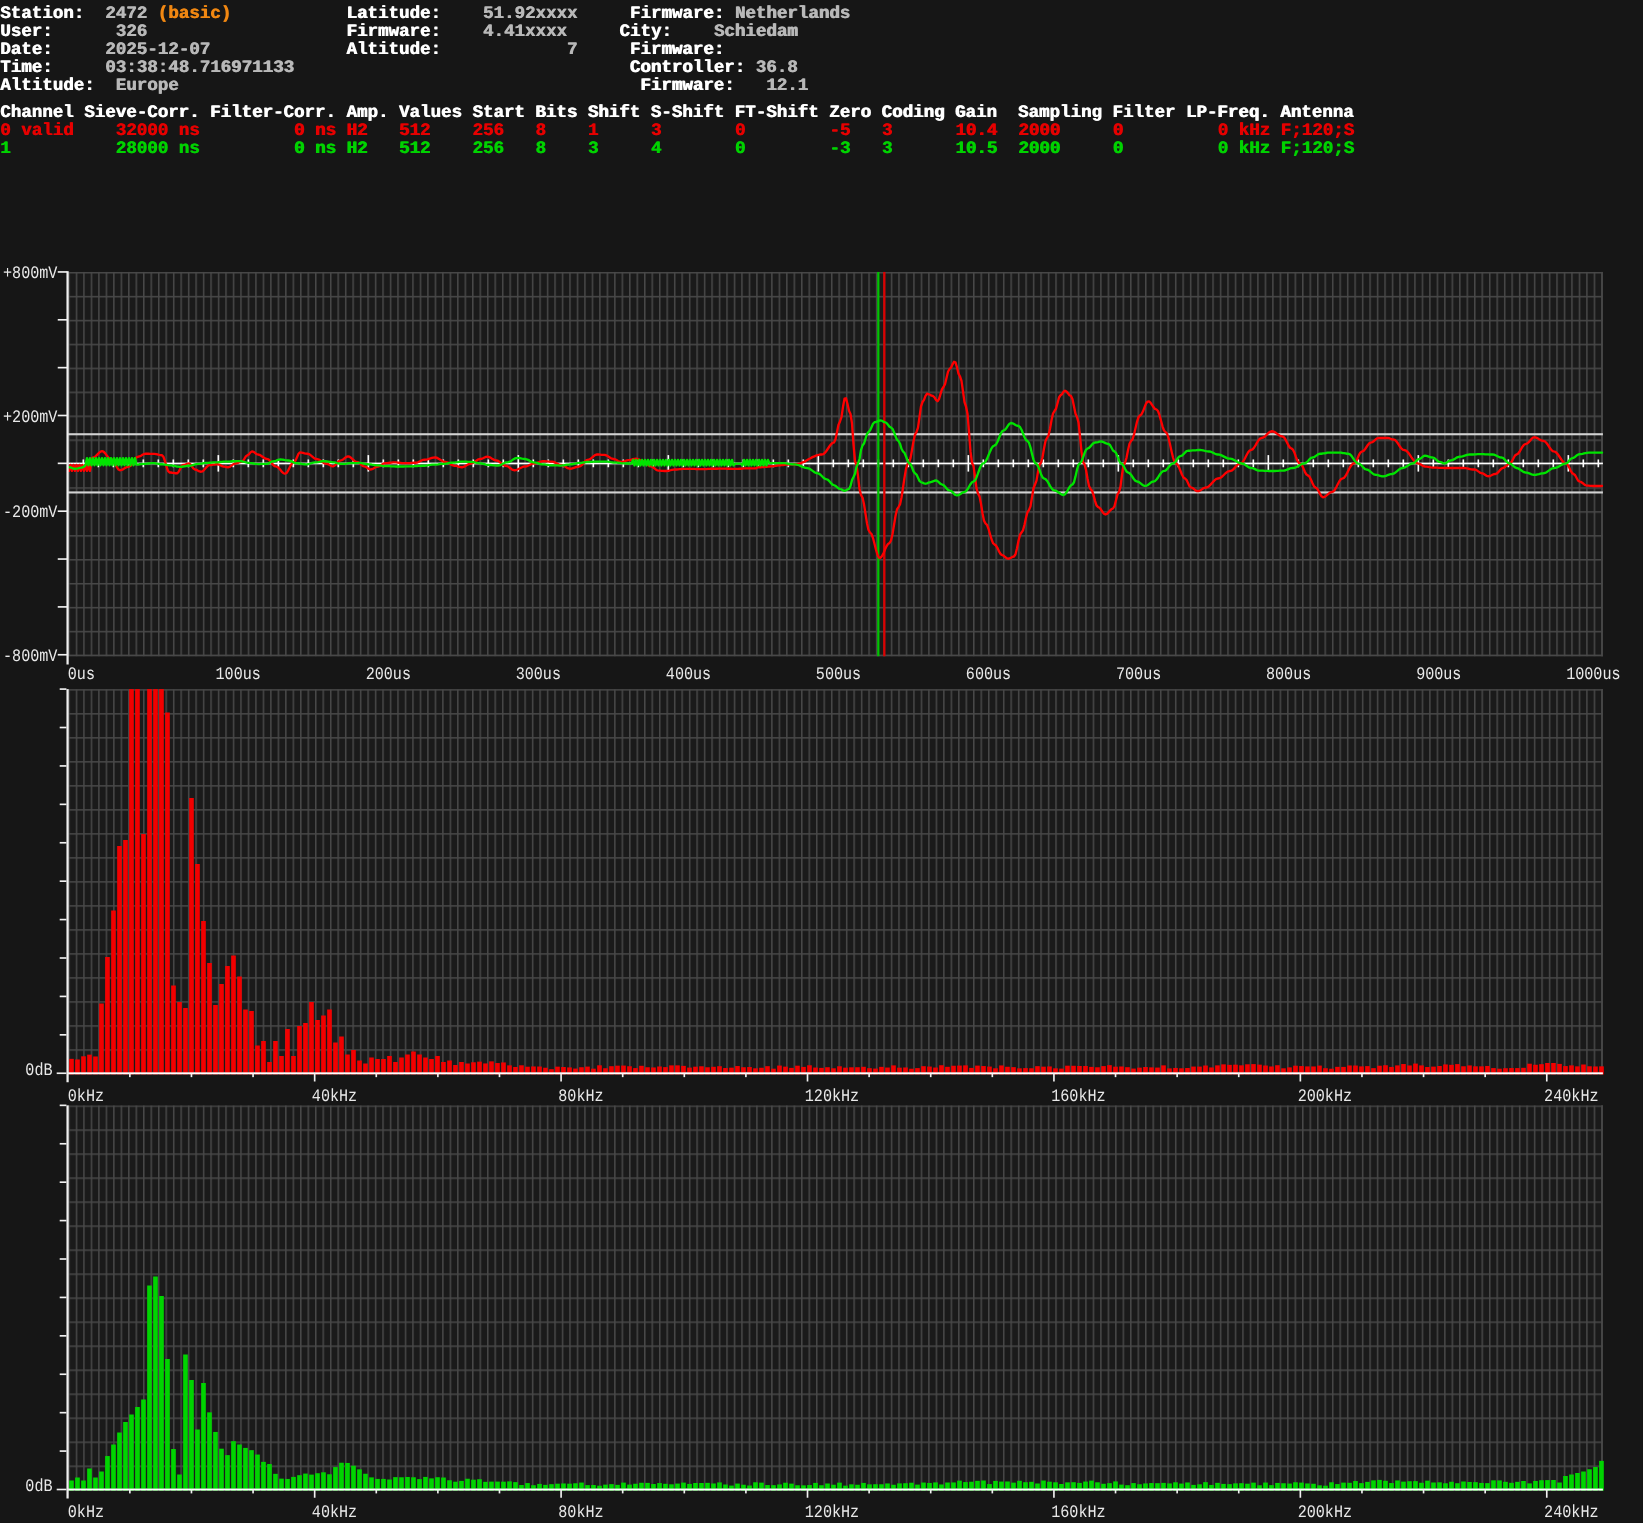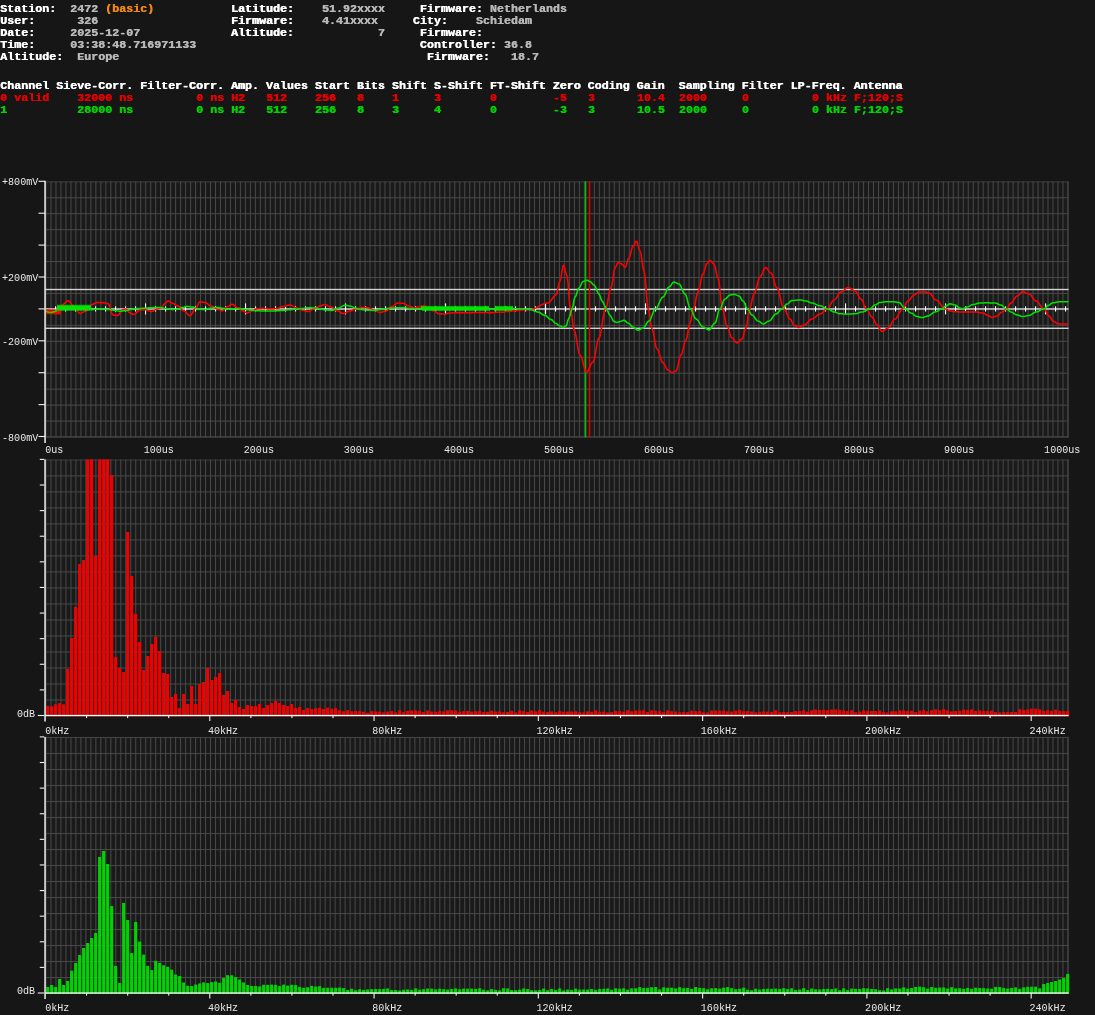--- a/index.html
+++ b/index.html
@@ -1,19 +1,19 @@
 <!DOCTYPE html>
 <html><head><meta charset="utf-8"><style>
 html,body{margin:0;padding:0;background:#161616;width:1095px;height:1015px;overflow:hidden}
 #wrap{position:relative;width:1095px;height:1015px;background:#161616;font-family:"Liberation Mono",monospace}
 svg{position:absolute;left:0;top:0}
 svg text{font-family:"Liberation Mono",monospace}
 pre{position:absolute;margin:0;font:bold 11.667px/12.2px "Liberation Mono",monospace;letter-spacing:0px;color:#fff;text-shadow:0.55px 0 0 currentColor}
 #hdr{left:0;top:2.5px}
-#tbl{left:0;top:80px}
+#tbl{left:0;top:69px}
 .w{color:#ffffff} .g{color:#b8b8b8} .o{color:#f08712} .r{color:#e60000} .gr{color:#00d200}
 </style></head><body>
 <div id="wrap">
 <svg width="1095" height="1015" viewBox="0 0 1095 1015">
       <rect width="1095" height="1015" fill="#161616"></rect>
       <defs></defs>
       <pattern id="g1" patternUnits="userSpaceOnUse" x="45.5" y="181.3" width="4.985" height="15.95">
         <rect width="4.985" height="15.95" fill="#1a1a1a"></rect>
         <rect width="1" height="15.95" fill="#484848"></rect>
         <rect width="4.985" height="1" fill="#484848"></rect>
@@ -771,16 +771,16 @@
       <text x="372.2" y="1011.2" font-size="11.7" textLength="30.2" lengthAdjust="spacingAndGlyphs" fill="#e8e8e8">80kHz</text>
       <text x="536.5" y="1011.2" font-size="11.7" textLength="36.3" lengthAdjust="spacingAndGlyphs" fill="#e8e8e8">120kHz</text>
       <text x="700.8" y="1011.2" font-size="11.7" textLength="36.3" lengthAdjust="spacingAndGlyphs" fill="#e8e8e8">160kHz</text>
       <text x="865.1" y="1011.2" font-size="11.7" textLength="36.3" lengthAdjust="spacingAndGlyphs" fill="#e8e8e8">200kHz</text>
       <text x="1029.4" y="1011.2" font-size="11.7" textLength="36.3" lengthAdjust="spacingAndGlyphs" fill="#e8e8e8">240kHz</text>
     </svg>
 <pre id="hdr"><span class="w">Station:</span>  <span class="g">2472</span> <span class="o">(basic)</span>           <span class="w">Latitude:</span>    <span class="g">51.92xxxx</span>     <span class="w">Firmware:</span> <span class="g">Netherlands</span>
 <span class="w">User:</span>      <span class="g">326</span>                   <span class="w">Firmware:</span>    <span class="g">4.41xxxx</span>     <span class="w">City:</span>    <span class="g">Schiedam</span>
 <span class="w">Date:</span>     <span class="g">2025-12-07</span>             <span class="w">Altitude:</span>            <span class="g">7</span>     <span class="w">Firmware:</span>
 <span class="w">Time:</span>     <span class="g">03:38:48.716971133</span>                                <span class="w">Controller:</span> <span class="g">36.8</span>
-<span class="w">Altitude:</span>  <span class="g">Europe</span>                                            <span class="w">Firmware:</span>   <span class="g">18.7</span></pre>
+<span class="w">Altitude:</span>  <span class="g">Europe</span>                                            <span class="w">Firmware:</span>   <span class="g">12.1</span></pre>
 <pre id="tbl"><span class="w">Channel Sieve-Corr. Filter-Corr. Amp. Values Start Bits Shift S-Shift FT-Shift Zero Coding Gain  Sampling Filter LP-Freq. Antenna</span>
 <span class="r">0 valid</span>    <span class="r">32000 ns</span>         <span class="r">0 ns</span> <span class="r">H2</span>   <span class="r">512</span>    <span class="r">256</span>   <span class="r">8</span>    <span class="r">1</span>     <span class="r">3</span>       <span class="r">0</span>        <span class="r">-5</span>   <span class="r">3</span>      <span class="r">10.4</span>  <span class="r">2000</span>     <span class="r">0</span>         <span class="r">0 kHz</span> <span class="r">F;120;S</span>
 <span class="gr">1</span>          <span class="gr">28000 ns</span>         <span class="gr">0 ns</span> <span class="gr">H2</span>   <span class="gr">512</span>    <span class="gr">256</span>   <span class="gr">8</span>    <span class="gr">3</span>     <span class="gr">4</span>       <span class="gr">0</span>        <span class="gr">-3</span>   <span class="gr">3</span>      <span class="gr">10.5</span>  <span class="gr">2000</span>     <span class="gr">0</span>         <span class="gr">0 kHz</span> <span class="gr">F;120;S</span></pre>
 </div>
 </body></html>

